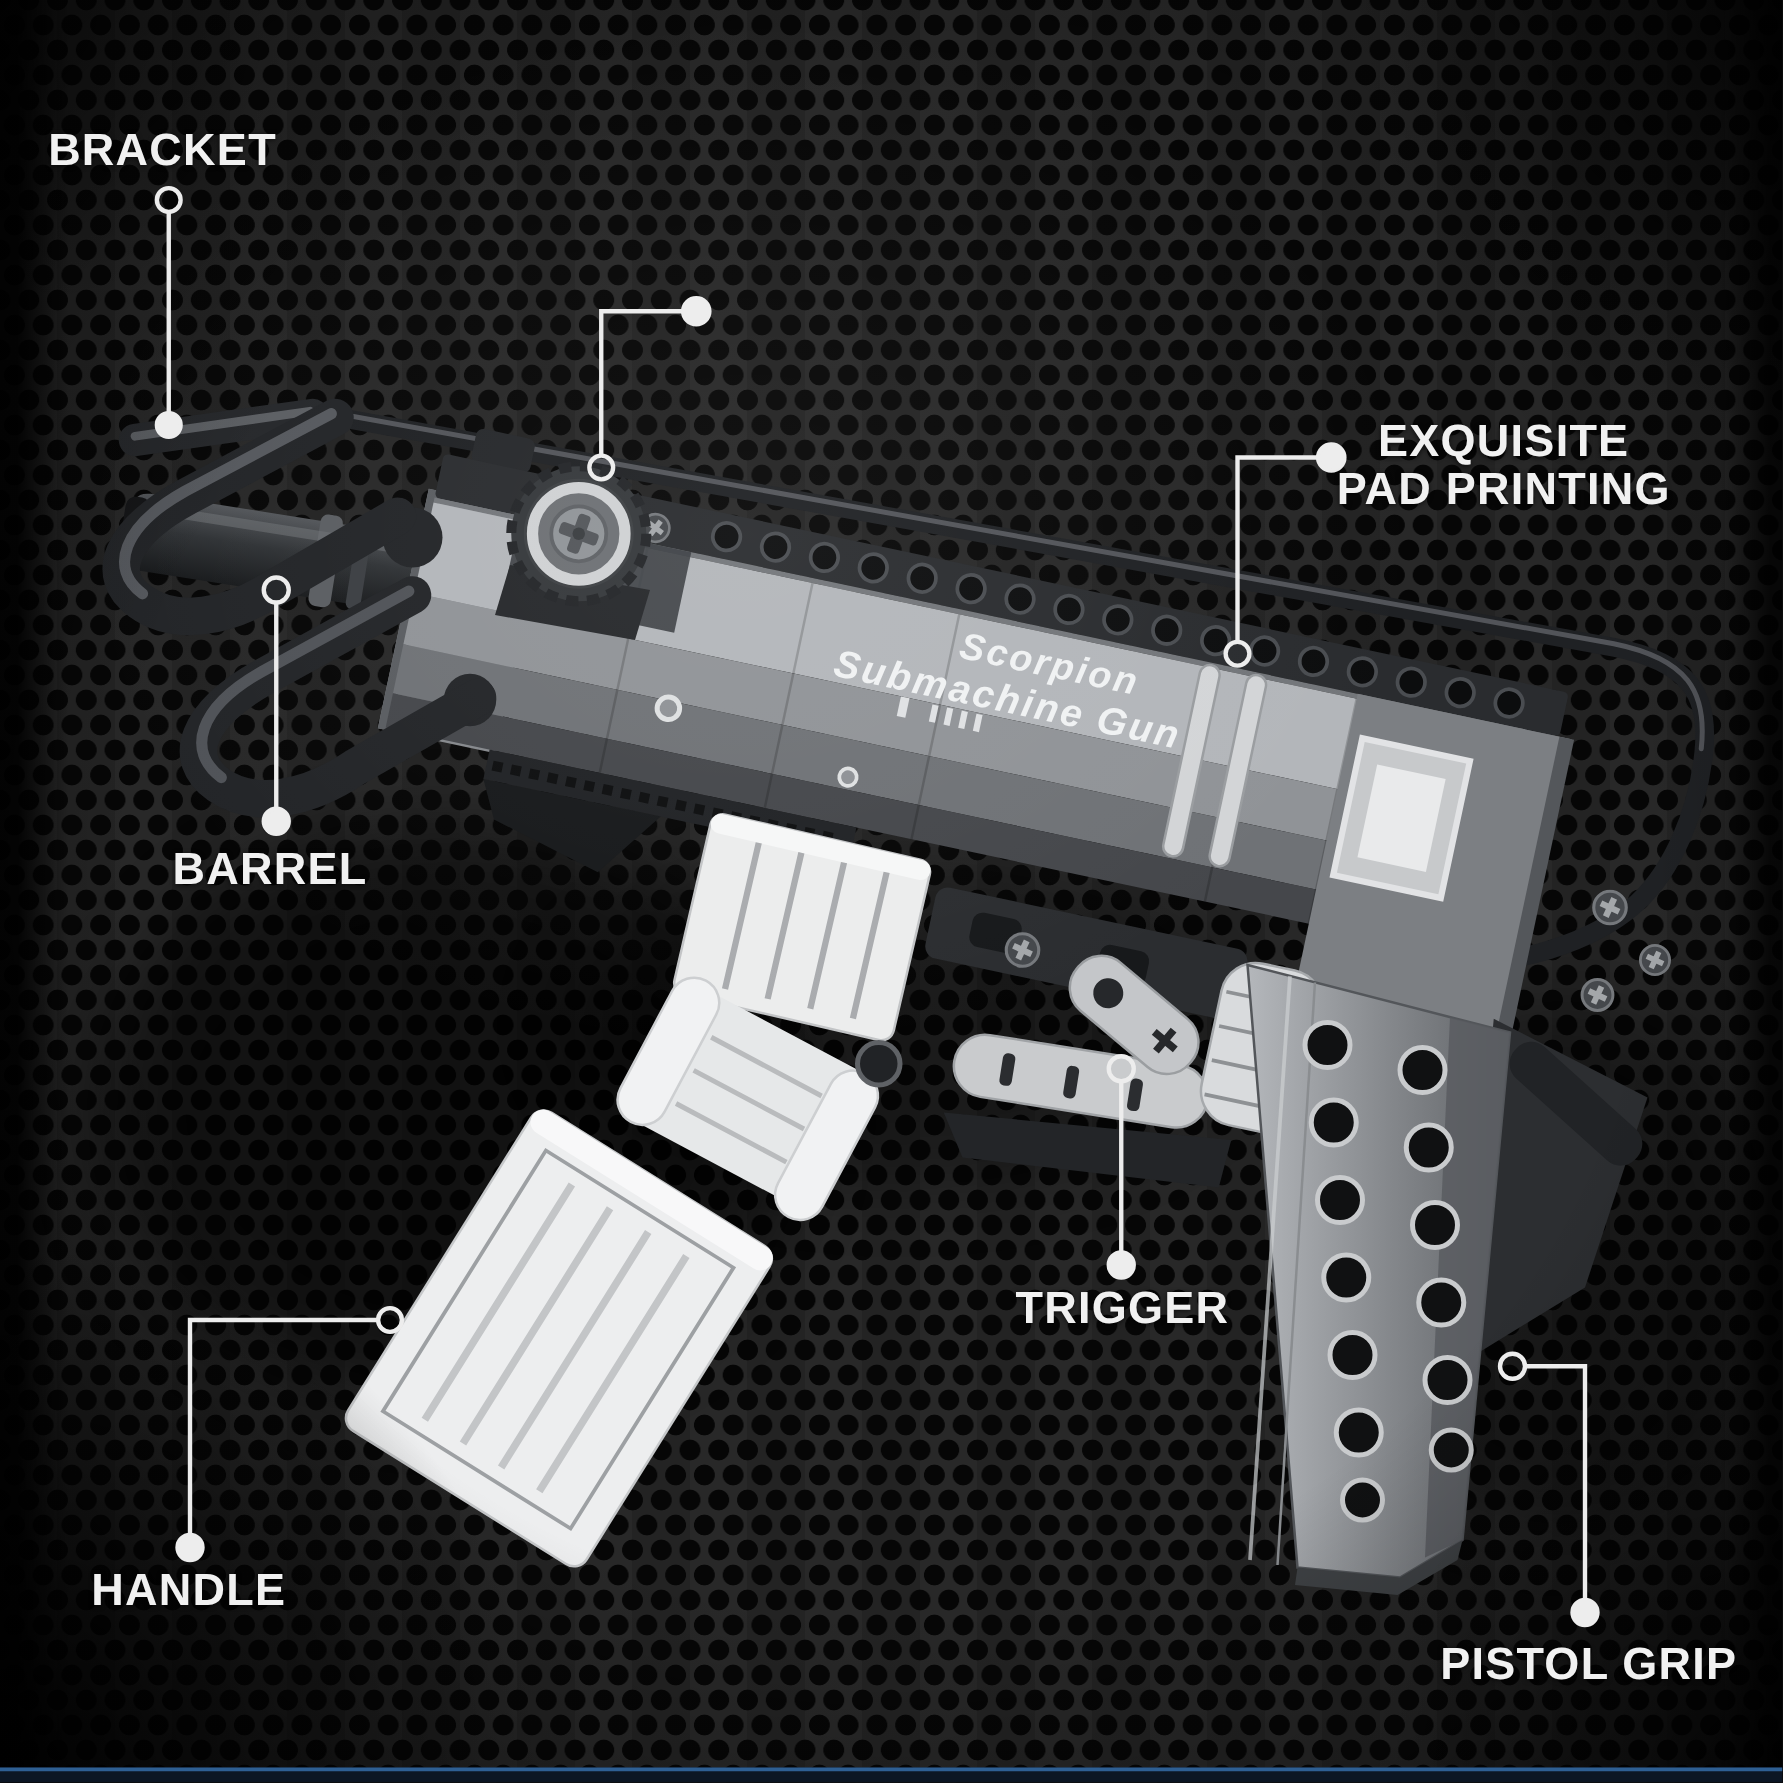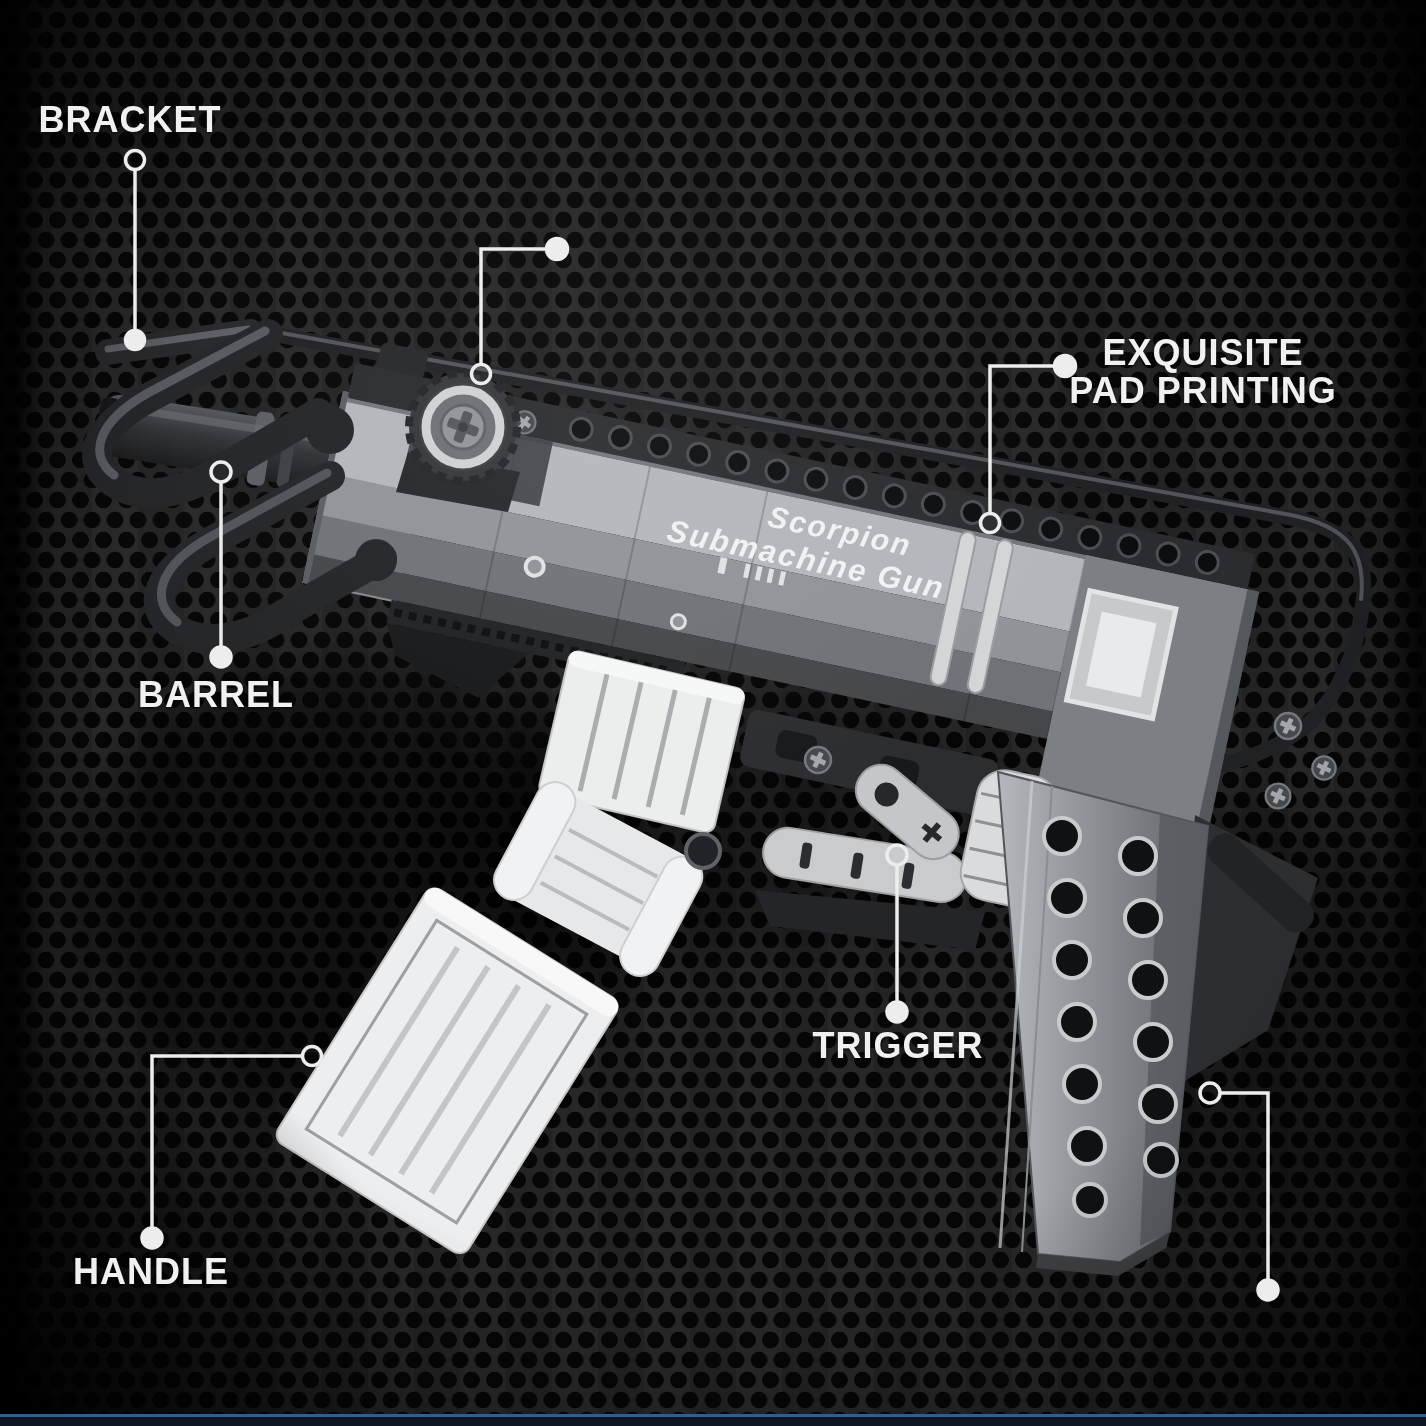--- a/index.html
+++ b/index.html
@@ -292,15 +292,16 @@
     <span>EXQUISITE</span>
     <span>PAD PRINTING</span>
   </div>
 
   <div class="label" style="left:216px;top:695px">BARREL</div>
 
   <div class="label" style="left:898px;top:1046px">TRIGGER</div>
 
   <div class="label" style="left:151px;top:1272px">HANDLE</div>
 
+  <div class="label" style="left:1271px;top:1331px">PISTOL GRIP</div>
 
   <div class="bottom-edge"></div>
 </div>
 
 </body></html>

